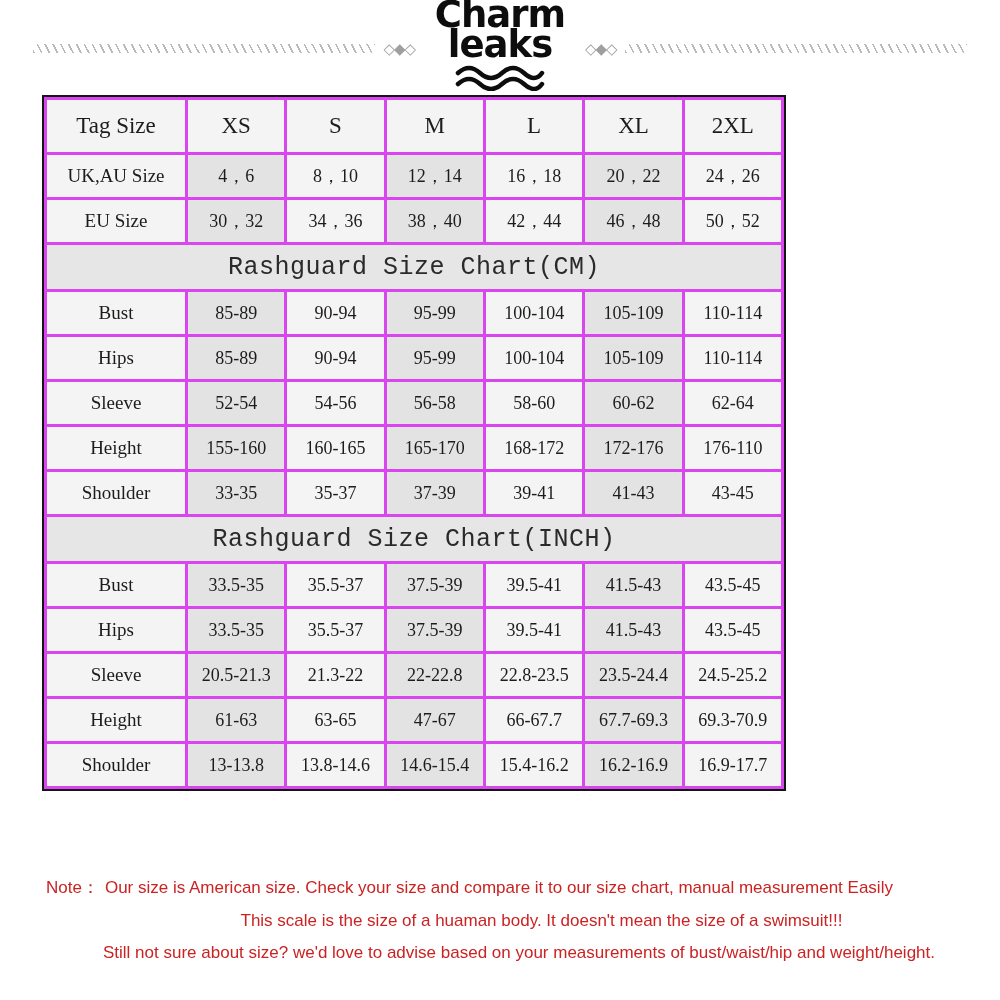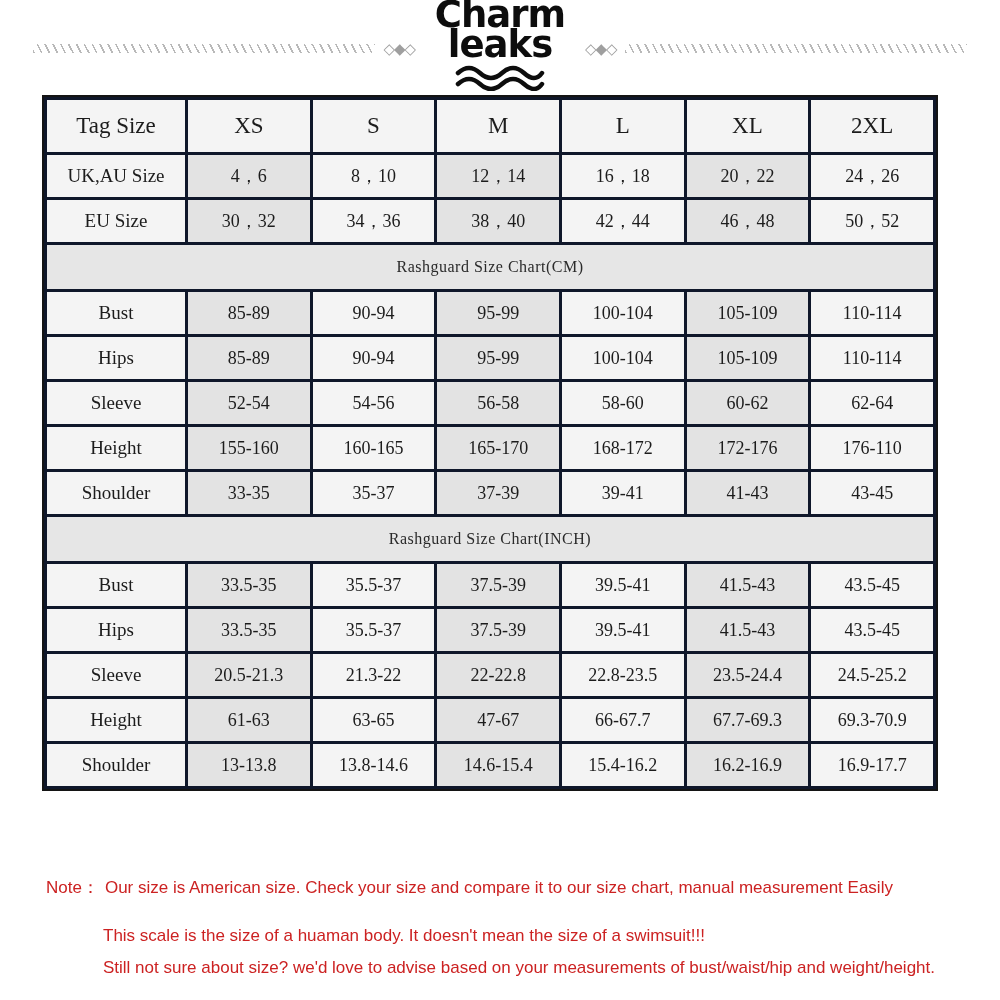--- a/index.html
+++ b/index.html
@@ -14,40 +14,40 @@
   .logo-waves { display:block; margin:4px auto 0 auto; }
 
   .sep { position:absolute; top:40px; display:flex; align-items:center; gap:8px; height:16px; }
   .sep-left  { left:33px;  width:382px; }
   .sep-right { right:33px; width:382px; }
   .hatch { flex:1 1 auto; height:9px;
     background:repeating-linear-gradient(63deg, #b9b9b9 0 1.6px, transparent 1.6px 7px); }
   .diamonds { font-size:15px; color:#9f9f9f; letter-spacing:-1px; white-space:nowrap; line-height:1; }
 
   
-  table.size-table { position:absolute; top:95px; left:42px; width:896px;
+  table.size-table { position:absolute; top:95px; left:42px; width:744px;
     border-collapse:separate; border-spacing:3px;
-    border:2px solid #141414; background:#0f172a; }
+    border:2px solid #141414; background:#d946ef; }
   td { text-align:center; vertical-align:middle; color:#1c1c1c;
        font-family:"Liberation Serif", serif; }
   tr.head-row td { height:52px; font-size:23px; background:var(--cell-light); }
   tr.data-row td { height:42px; }
   td.lab { font-size:19px; background:var(--cell-light); }
   td.val { font-size:18px; }
   td.col-dark  { background:var(--cell-dark); }
   td.col-light { background:var(--cell-light); }
   td.banner { height:44px; background:var(--banner-bg);
-    font-family:Liberation Serif, serif; font-size:16px; color:#2a2a2a; letter-spacing:0.5px; }
+    font-family:Liberation Mono, monospace; font-size:25px; color:#2a2a2a; letter-spacing:0.5px; }
 
   
   .note { position:absolute; top:872px; left:46px; right:20px;
     color:var(--note-red); font-size:17px; line-height:32px; }
   .note-prefix { display:inline-block; margin-right:6px; }
   .note-line.indent { padding-left:57px; }
-  .note-line.gap { margin-top:16px; }
+  .note-line.gap { margin-top:1px;text-align:center; }
 </style>
 </head>
 <body>
 
 <div class="logo">
   <div class="logo-text">
     <div class="logo-line1">Charm</div>
     <div class="logo-line2">leaks</div>
   </div>
   <svg class="logo-waves" width="92" height="26" viewBox="0 0 92 26">

